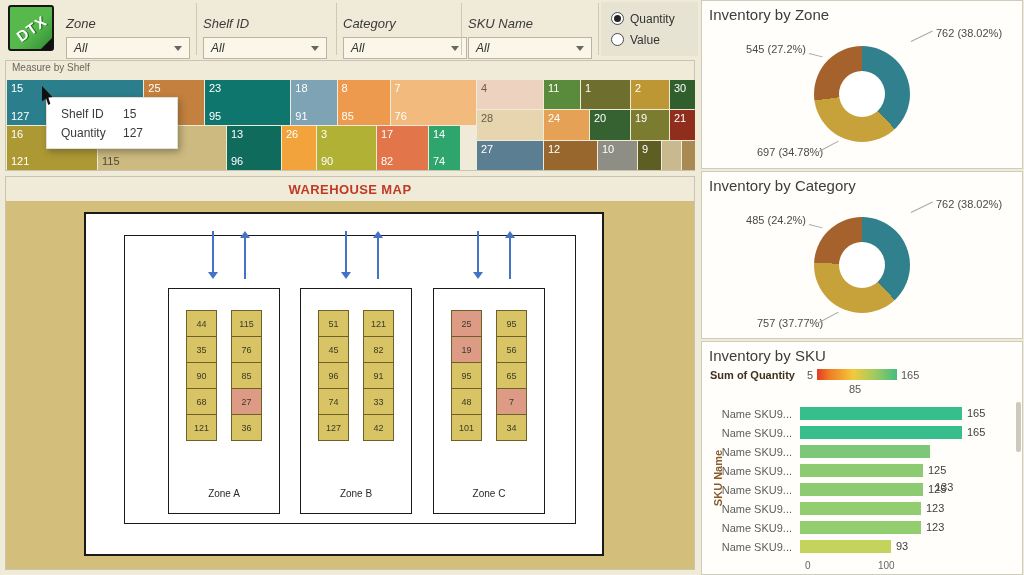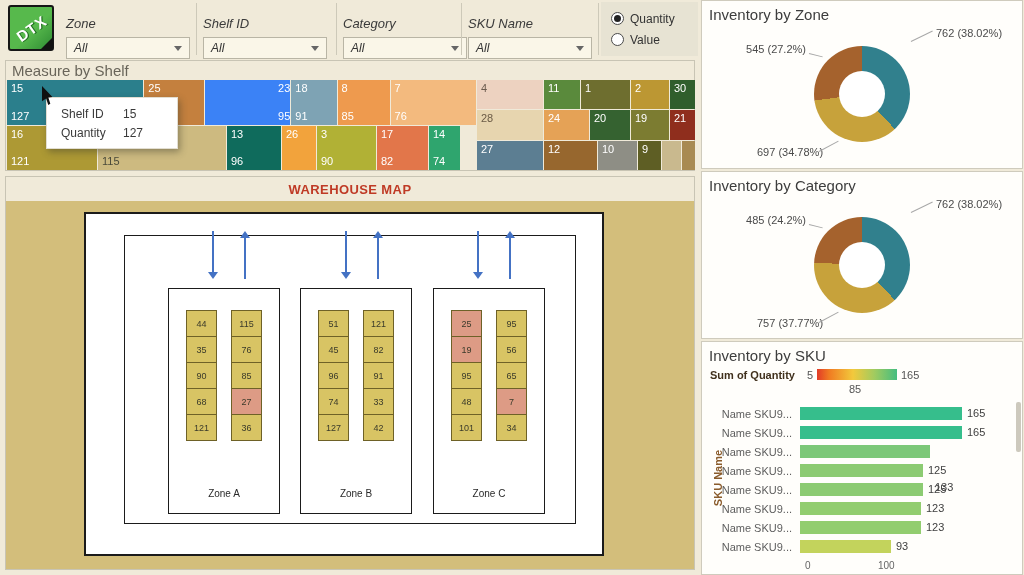--- a/index.html
+++ b/index.html
@@ -34,21 +34,21 @@
   .radio { display:flex; align-items:center; gap:6px; font-size:12px;
     color:#333; height:21px; cursor:pointer; }
   .rdot { width:13px; height:13px; border:1px solid #4A4A4A; border-radius:50%;
     position:relative; background:#fff; flex:none; }
   .radio.sel .rdot::after { content:''; position:absolute; inset:2px;
     background:#222; border-radius:50%; }
 
   
   .treemap-panel { position:absolute; left:5px; top:60px; width:690px; height:111px;
     border:1px solid #C8C4B4; }
-  .panel-title { font-size:15px; color:#69655A; padding:1px 0 0 6px; height:18px; }
+  .panel-title { font-size:10px; color:#69655A; padding:1px 0 0 6px; height:18px; }
   .tm-left { position:absolute; left:1px; top:19px; width:469px; height:90px;
     display:flex; flex-direction:column; gap:1px; }
   .tm-right { position:absolute; left:471px; top:19px; width:218px; height:90px;
     display:flex; flex-direction:column; gap:1px; }
   .tm-row { display:flex; gap:1px; flex:1; }
   .tm-tile { padding:2px 0 3px 4px; font-size:11px; display:flex; flex-none:0;
     flex-direction:column; justify-content:space-between; overflow:hidden; cursor:pointer; }
   .tm-tile span { line-height:12px; white-space:nowrap; }
   .tooltip { position:absolute; left:40px; top:36px; width:132px; height:52px;
     background:#FFFFFF; border:1px solid #E2DED2; box-shadow:2px 3px 7px rgba(60,60,45,.45);
@@ -194,21 +194,21 @@
   <div class="tm-left">
     <div class="tm-row">
         <div class="tm-tile" style="width: 142px; background: rgb(43, 127, 140); color: rgb(255, 255, 255);">
           <span>15</span>
           <span>127</span>
         </div>
         <div class="tm-tile" style="width: 62px; background: rgb(196, 128, 62); color: rgb(255, 255, 255);">
           <span>25</span>
           <span>101</span>
         </div>
-        <div class="tm-tile" style="width: 89px; background: #3b82f6; color: rgb(255, 255, 255); text-align: right;">
+        <div class="tm-tile" style="width: 89px; background: #0f766e; color: rgb(255, 255, 255);">
           <span>23</span>
           <span>95</span>
         </div>
         <div class="tm-tile" style="width: 47px; background: rgb(126, 163, 180); color: rgb(255, 255, 255);">
           <span>18</span>
           <span>91</span>
         </div>
         <div class="tm-tile" style="width: 54px; background: rgb(238, 154, 78); color: rgb(255, 255, 255);">
           <span>8</span>
           <span>85</span>

